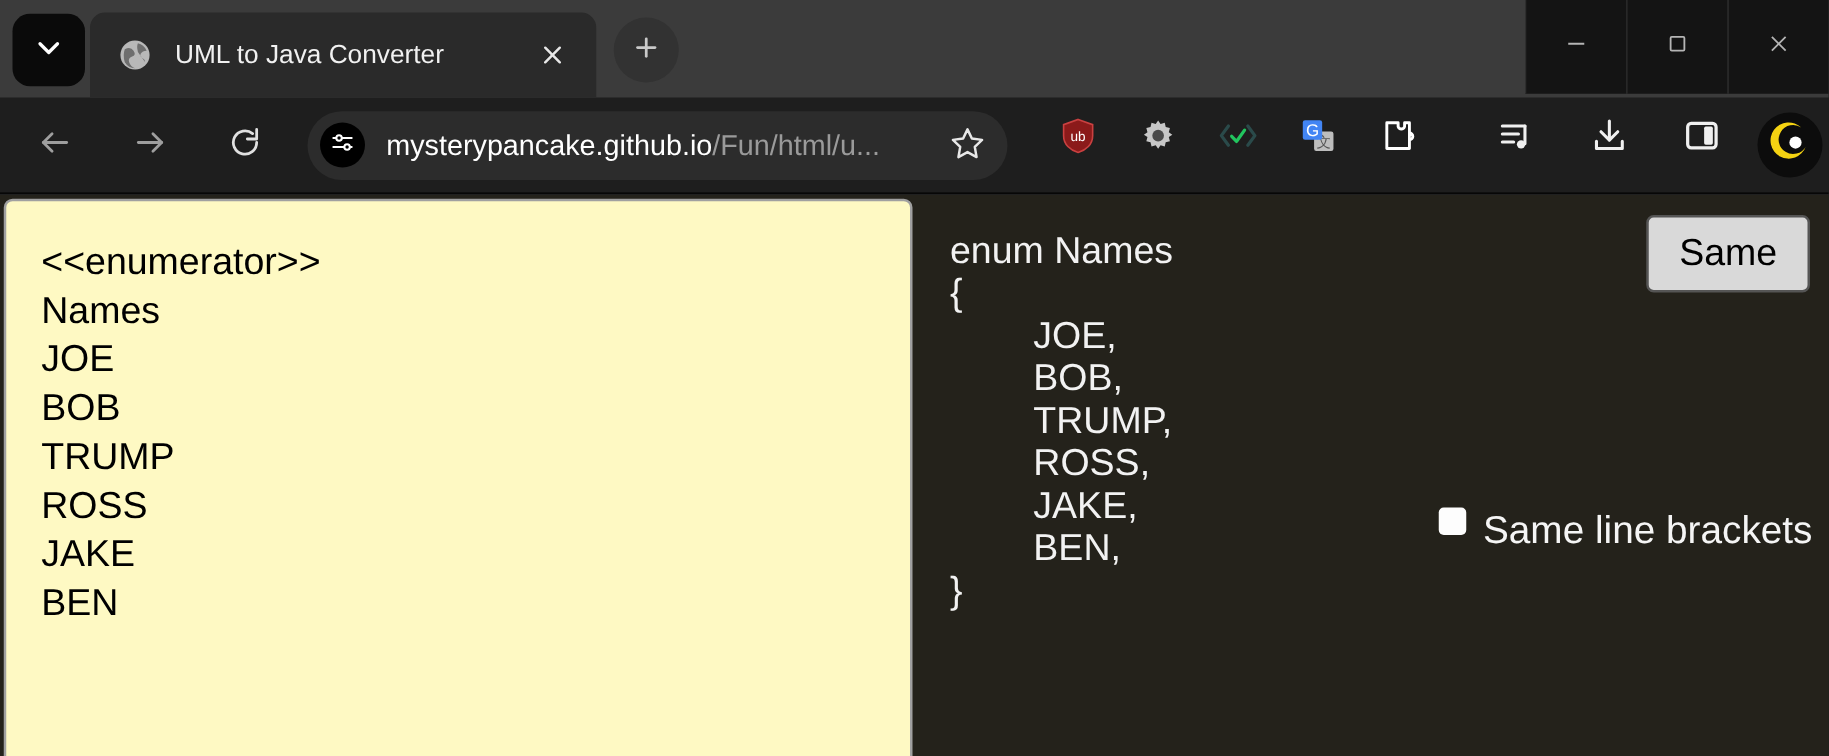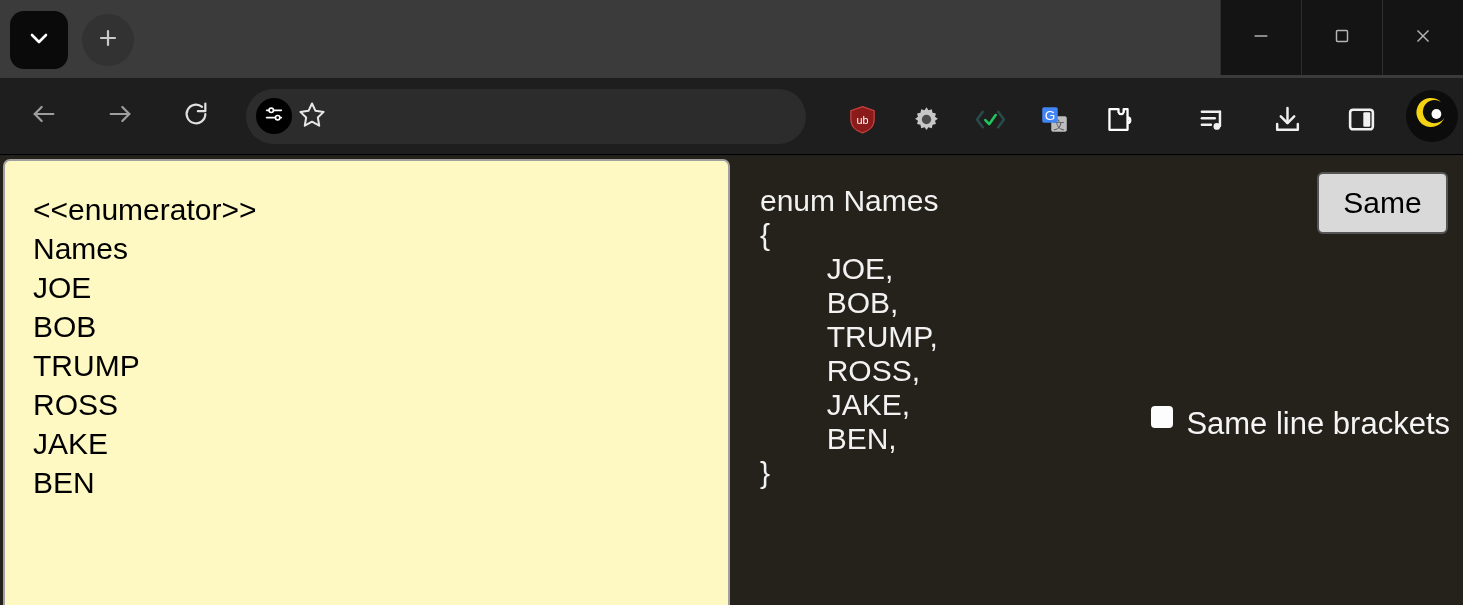--- a/index.html
+++ b/index.html
@@ -147,21 +147,21 @@
     display: flex; align-items: center; justify-content: center;
     flex: 0 0 auto;
     cursor: pointer;
   }
   .star svg { width: 28px; height: 28px; }
 
   .ext-group { display: flex; align-items: center; margin-left: 24px; }
   .ext {
     width: 46px; height: 46px;
     margin: 0 9px;
-    display: flex; align-items: flex-end; justify-content: center;
+    display: flex; align-items: flex-start; justify-content: center;
     flex: 0 0 auto;
     cursor: pointer;
   }
   .ext svg { width: 31px; height: 31px; }
 
   .tb-sep {
     width: 1px; height: 36px;
     background: #4a4a4a;
     margin: 0 10px;
   }
@@ -271,20 +271,38 @@
   <div class="tabstrip">
 
     <div class="tab-dropdown">
       <span>
         <svg viewBox="0 0 24 24" fill="none" stroke="#ffffff" stroke-width="2.6" stroke-linecap="round" stroke-linejoin="round">
           <polyline points="5,9 12,16 19,9"></polyline>
         </svg>
       </span>
     </div>
 
+    <div class="tab">
+      <span class="tab-favicon">
+        <svg viewBox="0 0 24 24">
+          <circle cx="12" cy="12" r="10" fill="#b8b8b8"></circle>
+          <path d="M5 8 Q9 6 11 9 Q13 12 10 13 Q7 14 8 17 Q9 20 12 21
+                   Q7.5 21 5 17 Q3.5 12 5 8 Z" fill="#6e6e6e"></path>
+          <path d="M14 4 Q18 5 20 9 Q17 9 16 11 Q15 13 17 14
+                   Q19 15 19 17 Q16 13 14 10 Q13 6 14 4 Z" fill="#6e6e6e"></path>
+        </svg>
+      </span>
+      <span class="tab-title">UML to Java Converter</span>
+      <span class="tab-close">
+        <svg viewBox="0 0 24 24" fill="none" stroke="#e8e8e8" stroke-width="2.4" stroke-linecap="round">
+          <line x1="5" y1="5" x2="19" y2="19"></line>
+          <line x1="19" y1="5" x2="5" y2="19"></line>
+        </svg>
+      </span>
+    </div>
 
     <div class="newtab">
       <span>
         <svg viewBox="0 0 24 24" fill="none" stroke="#c9c9c9" stroke-width="2.2" stroke-linecap="round">
           <line x1="12" y1="5" x2="12" y2="19"></line>
           <line x1="5" y1="12" x2="19" y2="12"></line>
         </svg>
       </span>
     </div>
 
@@ -347,20 +365,21 @@
       <span class="site-chip">
         <span>
           <svg viewBox="0 0 24 24" fill="none" stroke="#ffffff" stroke-width="1.8" stroke-linecap="round">
             <line x1="4" y1="8" x2="20" y2="8"></line>
             <line x1="4" y1="16" x2="20" y2="16"></line>
             <circle cx="9" cy="8" r="2.4" fill="#000"></circle>
             <circle cx="16" cy="16" r="2.4" fill="#000"></circle>
           </svg>
         </span>
       </span>
+      <span class="url"><span class="host">mysterypancake.github.io</span><span class="path">/Fun/html/u...</span></span>
       <span class="star">
         <span>
           <svg viewBox="0 0 24 24" fill="none" stroke="#e8e8e8" stroke-width="1.7" stroke-linejoin="round">
             <polygon points="12,3 15,9.3 22,10.2 17,15 18.2,22 12,18.6 5.8,22 7,15 2,10.2 9,9.3"></polygon>
           </svg>
         </span>
       </span>
     </div>
 
     <div class="ext-group">

